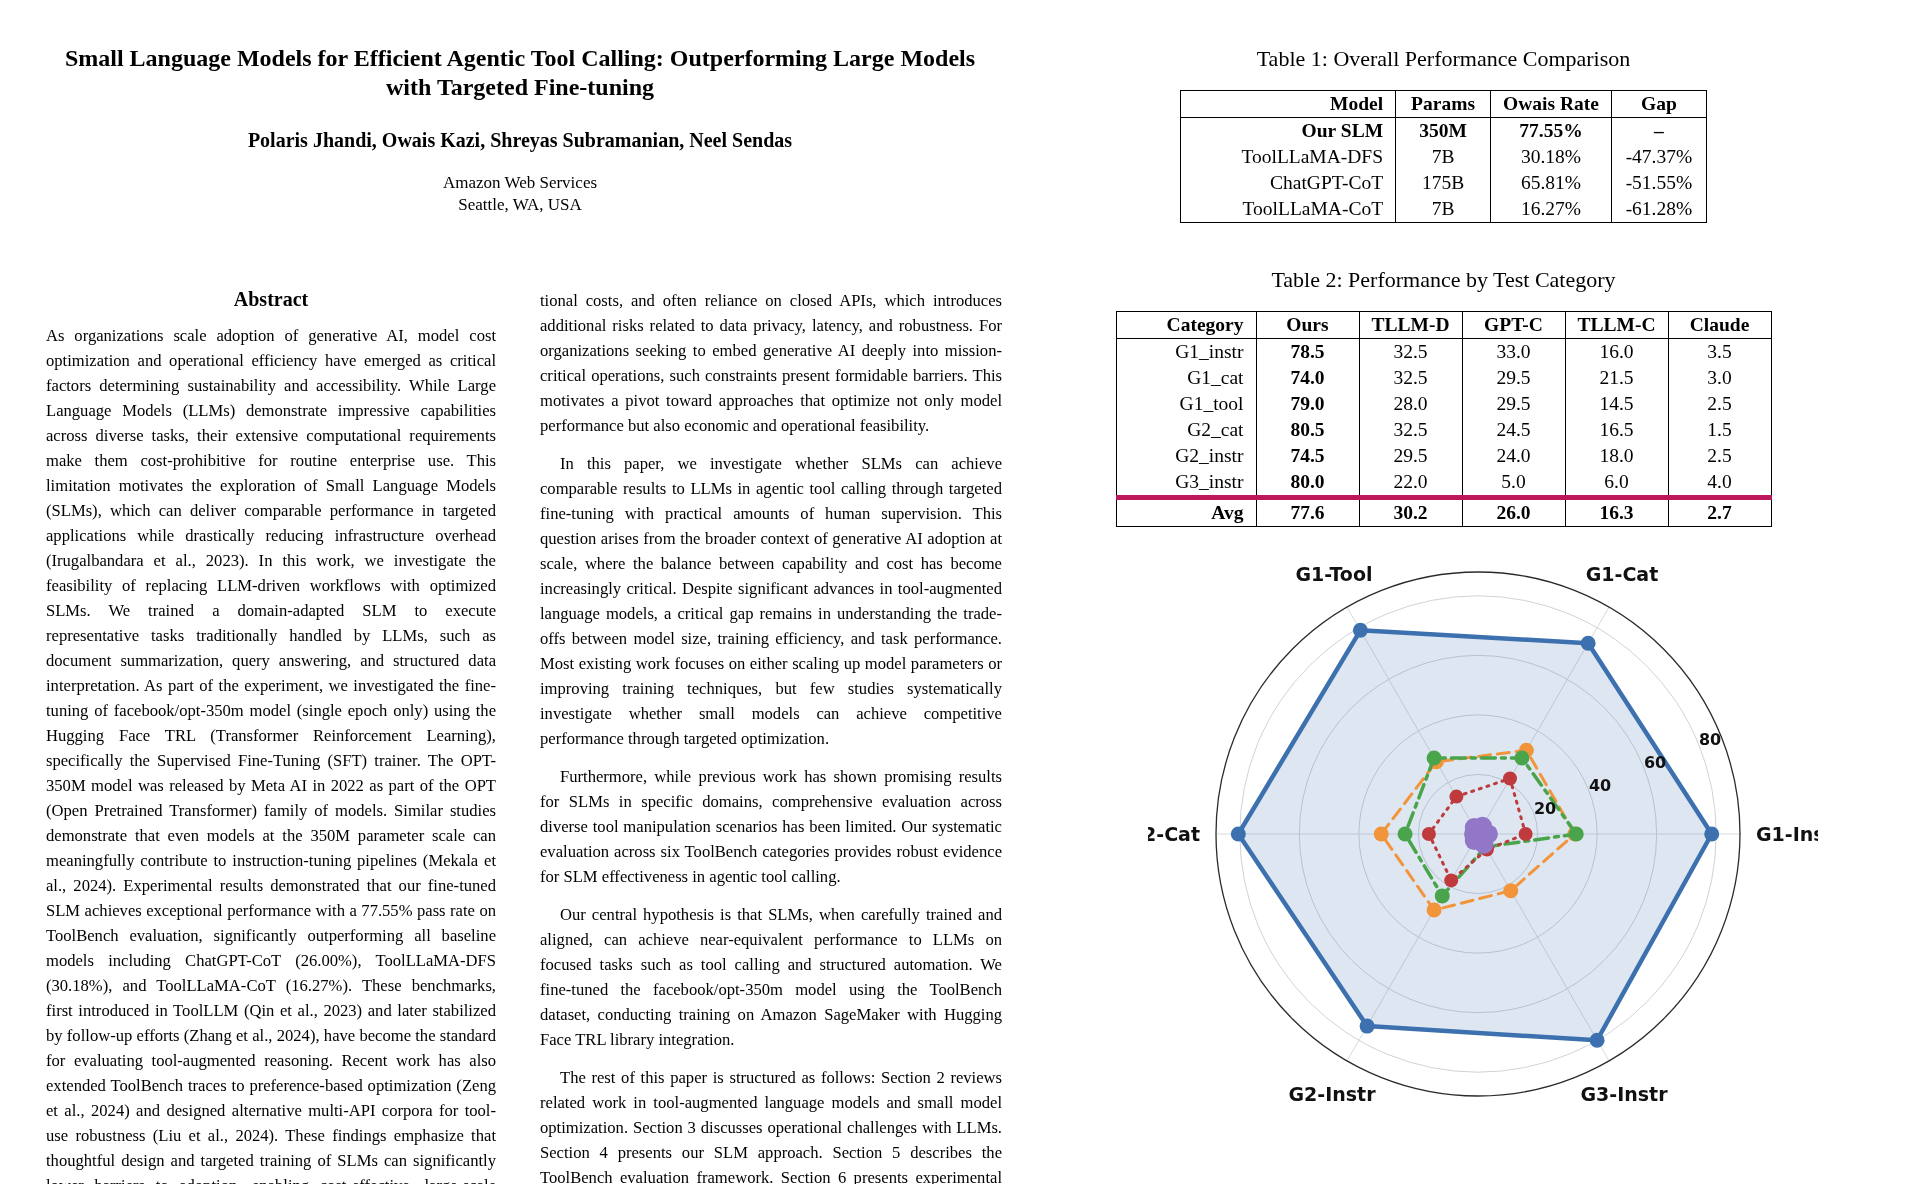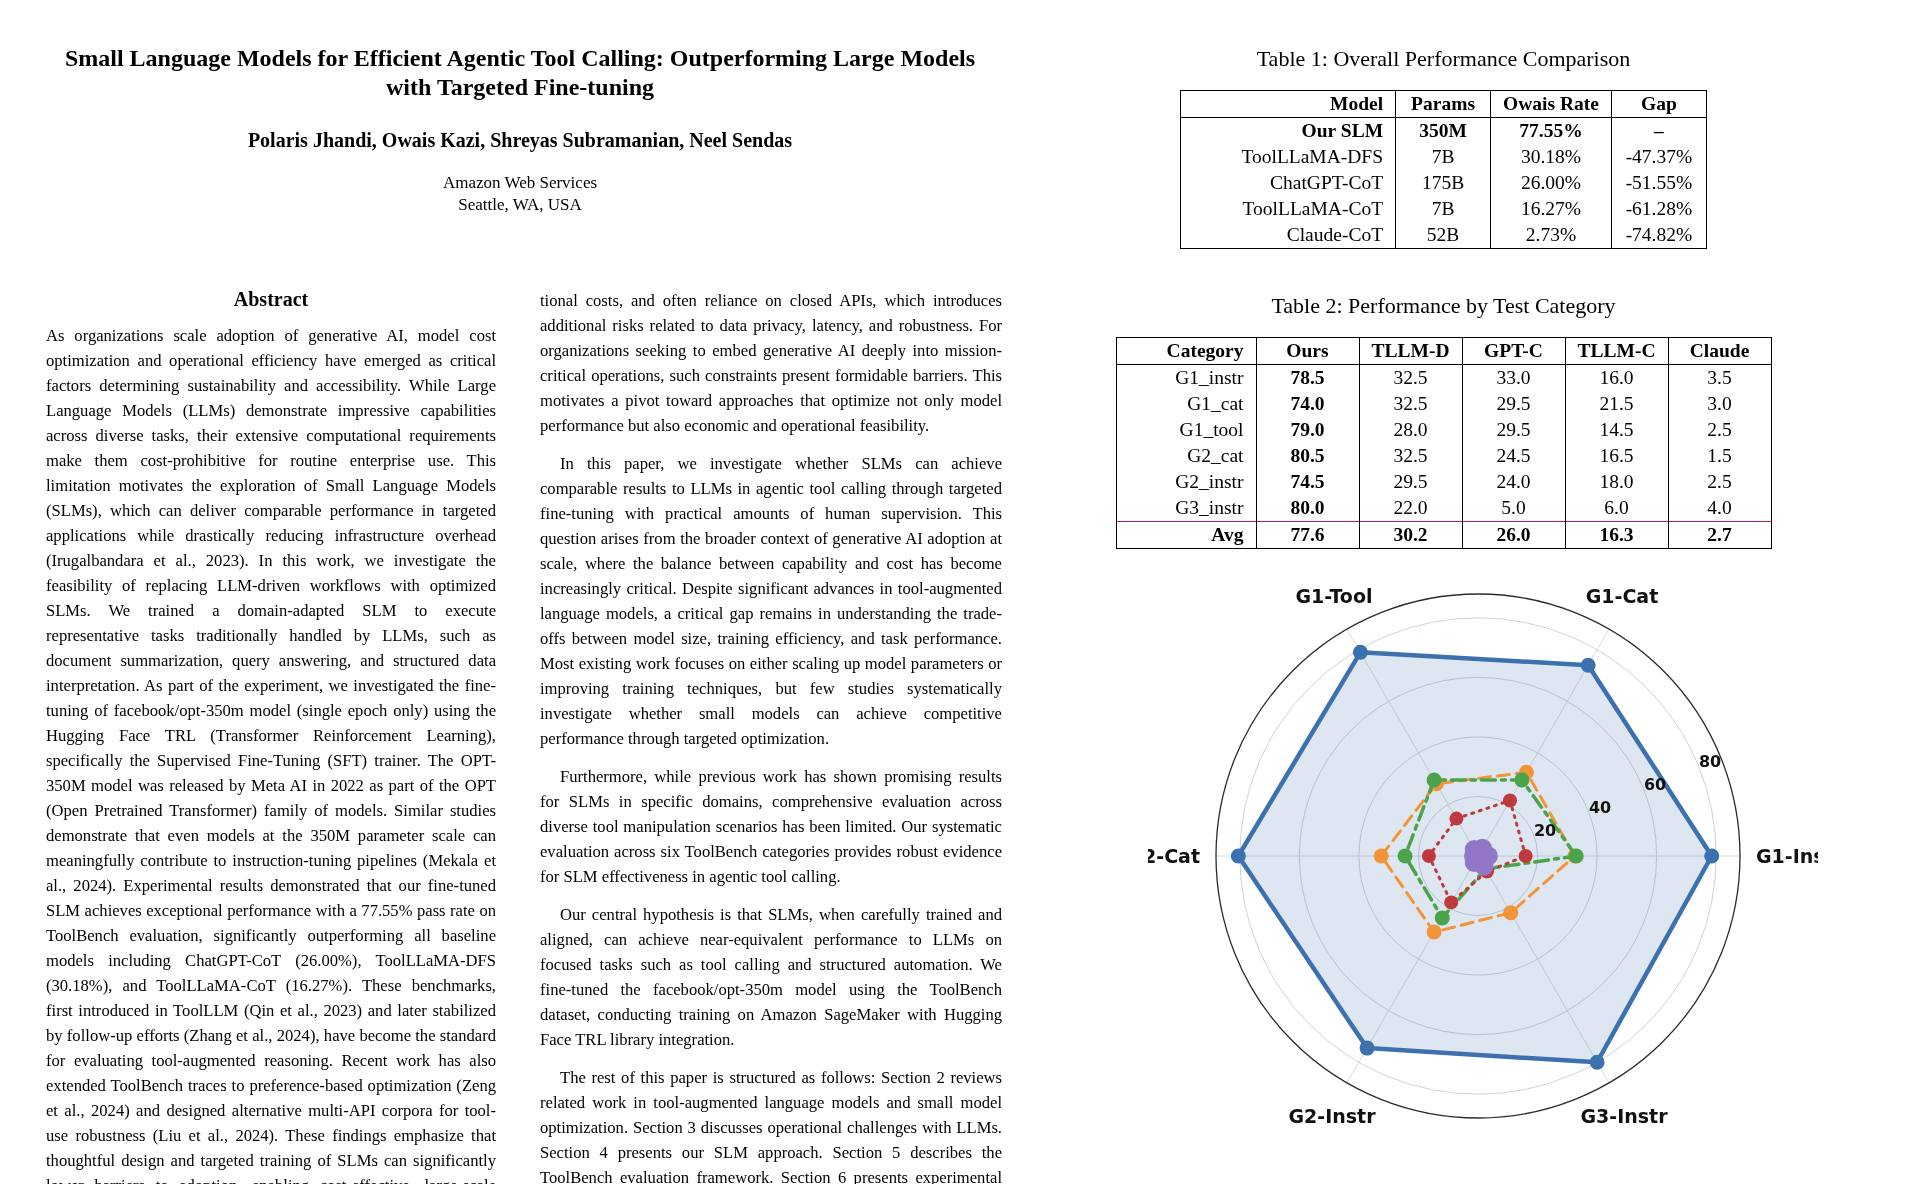--- a/index.html
+++ b/index.html
@@ -27,21 +27,21 @@
   .cap2{margin-top:44px;}
   table.perf{border-collapse:collapse;margin:18px auto 0 auto;border:1.5px solid #000;font-size:19.5px;}
   table.perf th, table.perf td{
     border-left:1px solid #000;border-right:1px solid #000;
     padding:2px 12px;text-align:center;white-space:nowrap;
   }
   table.perf thead tr{border-bottom:1px solid #000;}
   table.perf th{font-weight:bold;}
   table.perf th:first-child, table.perf td:first-child{text-align:right;}
   table.perf .b{font-weight:bold;}
-  table.perf tr.rule-above td{border-top:1px solid #be185d;}
+  table.perf tr.rule-above td{border-top:5px solid #be185d;}
   .t1 td, .t1 th{min-width:70px;}
   .t1 th:first-child, .t1 td:first-child{min-width:190px;}
   .t2 th, .t2 td{min-width:78px;padding:2px 14px;}
   .t2 th:first-child, .t2 td:first-child{min-width:115px;}
 
   .radar-wrap{margin-top:26px;margin-left:92px;width:670px;height:548px;}
   .radar-axis-label{font-family:"DejaVu Sans", sans-serif;font-weight:700;font-size:19px;fill:#111;}
   .radar-tick-label{font-family:"DejaVu Sans", sans-serif;font-weight:700;font-size:16px;fill:#111;}
 </style>
 </head>
@@ -91,34 +91,28 @@
         </tr>
         <tr>
           <td>ToolLLaMA-DFS</td>
           <td>7B</td>
           <td>30.18%</td>
           <td>-47.37%</td>
         </tr>
         <tr>
           <td>ChatGPT-CoT</td>
           <td>175B</td>
-          <td>26.00%</td>
+          <td>65.81%</td>
           <td>-51.55%</td>
         </tr>
         <tr>
           <td>ToolLLaMA-CoT</td>
           <td>7B</td>
           <td>16.27%</td>
           <td>-61.28%</td>
-        </tr>
-        <tr>
-          <td>Claude-CoT</td>
-          <td>52B</td>
-          <td>2.73%</td>
-          <td>-74.82%</td>
         </tr>
       </tbody>
   </table>
 
   <p class="tbl-caption cap2">Table 2: Performance by Test Category</p>
   <table class="perf t2">
     <thead>
         <tr>
           <th>Category</th>
           <th>Ours</th>

